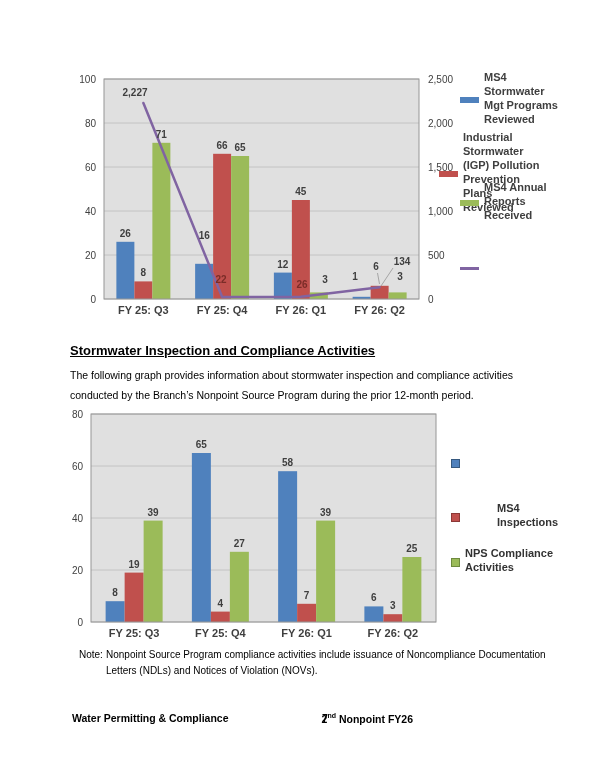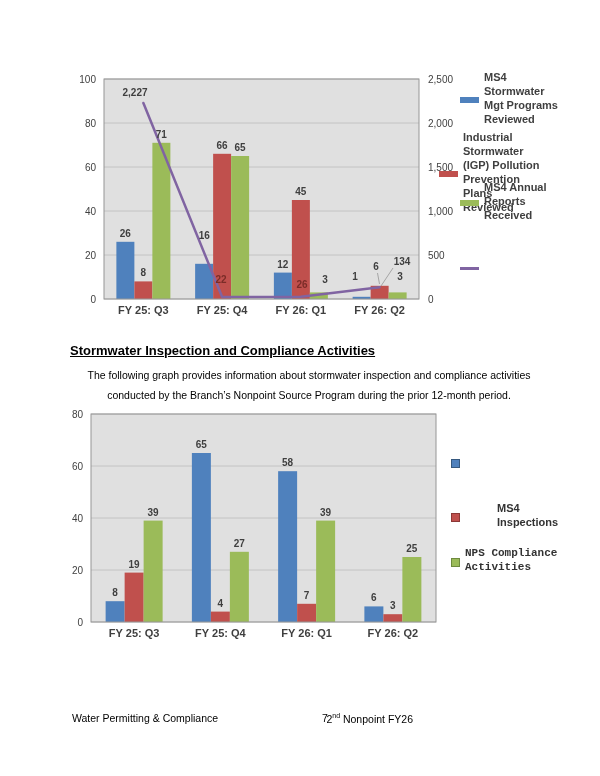--- a/index.html
+++ b/index.html
@@ -7,29 +7,29 @@
     position:relative; width:600px; height:776px; background:#ffffff;
     font-family:"Liberation Sans", sans-serif; color:#1a1a1a;
     margin:0 auto; overflow:hidden;
   }
   .abs{position:absolute;}
   .heading{
     left:70px; top:343px; font-size:13px; font-weight:bold;
     text-decoration:underline; color:#000;text-align:center;
   }
   .body-par{
-    left:70px; top:365px; width:478px; font-size:10.5px; line-height:20px; color:#000;text-align:center;
+    left:70px; top:365px; width:478px; font-size:10.5px; line-height:20px; color:#000;
   }
   .note-row{
     left:79px; top:647px; width:470px; display:flex; font-size:10px; line-height:15.5px; color:#000;
   }
   .note-label{flex:0 0 27px;}
   .note-text{flex:1;}
   .footer{
-    left:0; top:712px; width:480px; height:20px; font-size:10.5px; color:#000;
+    left:0; top:712px; width:480px; height:20px; font-size:10.5px; color:#000;font-weight:bold;
   }
   .footer .f-left{position:absolute; left:72px; top:0;}
   .footer .f-center{position:absolute; left:322px; top:0;}
   .footer .f-right{position:absolute; right:67px; top:0;}
   .footer sup{font-size:7px; vertical-align:super;}
   .legend-item{
     position:absolute; display:flex; align-items:center;
     font-size:11px; font-weight:bold; color:#3F3F3F; line-height:14px;
   }
   .legend-swatch{flex:0 0 auto; margin-right:5px; margin-top:4px;}
@@ -164,24 +164,28 @@
   <div id="legend-bottom">
       <div class="legend-item" style="left: 451px; top: 455px; width: 112px;">
         <span class="legend-swatch" style="width: 7px; height: 7px; background: rgb(79, 129, 189); border: 1px solid rgb(54, 89, 127);"></span>
       </div>
       <div class="legend-item" style="left: 451px; top: 501px; width: 112px;">
         <span class="legend-swatch" style="width: 7px; height: 7px; background: rgb(192, 80, 77); border: 1px solid rgb(140, 56, 54);"></span>
         <span class="legend-label" style="color: rgb(51, 51, 51); padding-left: 32px;">MS4 Inspections</span>
       </div>
       <div class="legend-item" style="left: 451px; top: 546px; width: 112px;">
         <span class="legend-swatch" style="width: 7px; height: 7px; background: rgb(155, 187, 89); border: 1px solid rgb(110, 138, 63);"></span>
-        <span class="legend-label" style="color: rgb(51, 51, 51); font-family: Liberation Mono, monospace;">NPS Compliance Activities</span>
+        <span class="legend-label" style="color: rgb(51, 51, 51);">NPS Compliance Activities</span>
       </div>
     </div>
 
+  <div class="abs note-row">
+    <div class="note-label">Note:</div>
+    <div class="note-text">Nonpoint Source Program compliance activities include issuance of Noncompliance Documentation Letters (NDLs) and Notices of Violation (NOVs).</div>
+  </div>
 
   <div class="abs footer">
     <span class="f-left">Water Permitting &amp; Compliance</span>
     <span class="f-center">7</span>
     <span class="f-right"><span>2</span><sup>nd</sup><span> Nonpoint FY26</span></span>
   </div>
 
 </div>
 
 </body></html>

